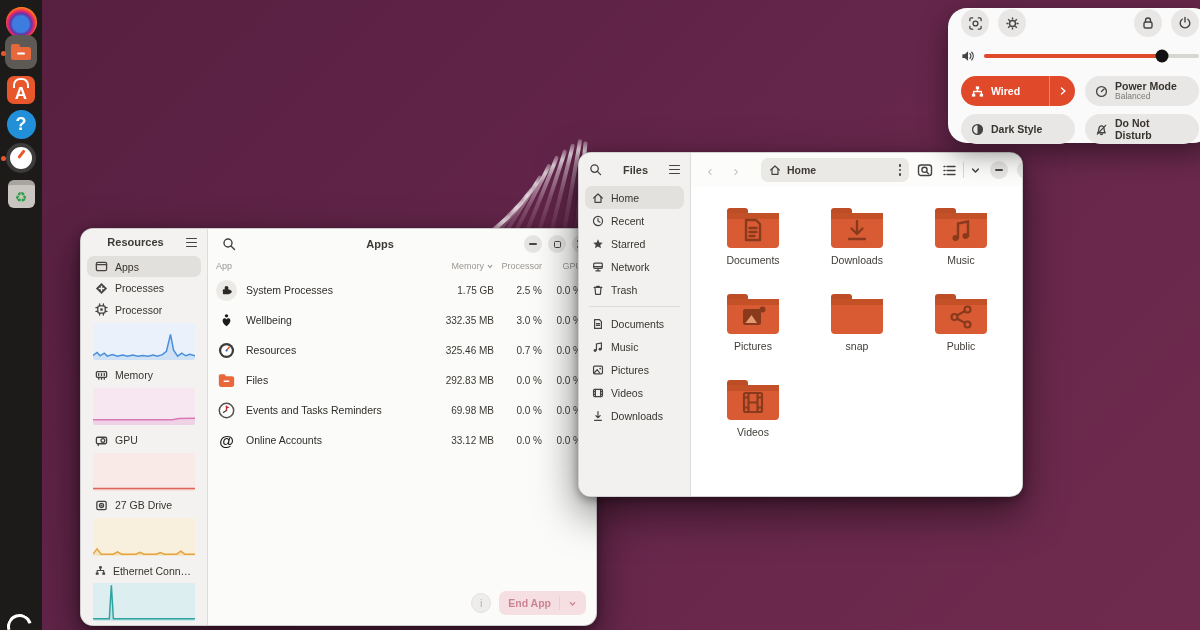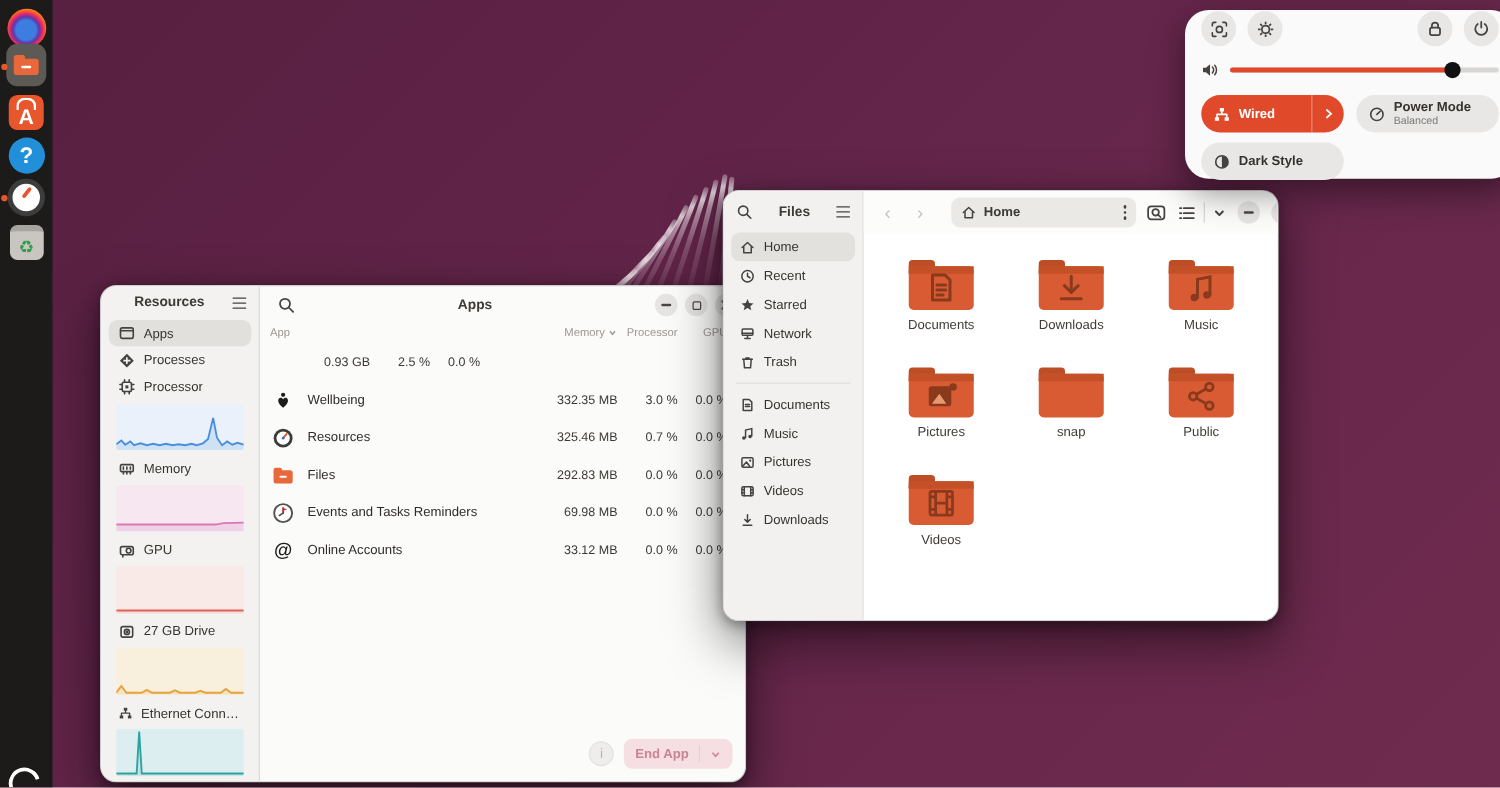--- a/index.html
+++ b/index.html
@@ -264,21 +264,31 @@
           <span>Memory</span>
         <svg width="8" height="8" viewBox="0 0 8 8">
             <path d="M2 3 L4 5.5 L6 3" stroke="#9b9792" fill="none" stroke-width="1.2"></path>
           </svg>
       </span>
       <span class="c-cpu">Processor</span>
       <span class="c-gpu">GPU</span>
     </div>
 
     <div class="prow">
-      <span class="c-mem pval">0.93 GB</span>
+      <span class="c-app">
+          <span class="picon">
+            <svg width="13" height="13" viewBox="0 0 16 16">
+              <circle cx="8" cy="5" r="2.4" fill="#2b2925"></circle>
+              <circle cx="12.2" cy="9.5" r="2.2" fill="#2b2925"></circle>
+              <rect x="3.5" y="6.5" width="8.5" height="6" rx="1.2" fill="#2b2925"></rect>
+            </svg>
+          </span>
+          <span>System Processes</span>
+        </span>
+      <span class="c-mem pval">1.75 GB</span>
       <span class="c-cpu pval">2.5 %</span>
       <span class="c-gpu pval">0.0 %</span>
     </div>
     <div class="prow">
       <span class="c-app">
           <span class="picon" style="background:none;">
             <svg width="15" height="15" viewBox="0 0 16 16">
               <circle cx="8" cy="3" r="1.8" fill="#1e1c1a"></circle>
               <path d="M8 14 C3 10.5 3 6.5 5.4 5.6 C6.9 5.1 8 6.2 8 7.2 C8 6.2 9.1 5.1 10.6 5.6 C13 6.5 13 10.5 8 14 Z" fill="#1e1c1a"></path>
             </svg>
@@ -637,14 +647,22 @@
         <span class="tsub">Balanced</span>
       </span>
     </div>
     <div class="tile">
       <svg width="13" height="13" viewBox="0 0 14 14">
           <circle cx="7" cy="7" r="5.3" stroke="#454240" stroke-width="1.4" fill="none"></circle>
           <path d="M7 1.7 A5.3 5.3 0 0 1 7 12.3 Z" fill="#454240"></path>
         </svg>
       <span>Dark Style</span>
     </div>
+    <div class="tile">
+      <svg class="ic" width="13" height="13" viewBox="0 0 14 14">
+          <path d="M3 10.5 C4 9.5 4 8 4.2 6.2 C4.4 4.2 5.6 3 7 3 C8.4 3 9.6 4.2 9.8 6.2 C10 8 10 9.5 11 10.5 Z"></path>
+          <path d="M6 12 a1.2 1.2 0 0 0 2 0"></path>
+          <line x1="2.5" y1="12" x2="11.5" y2="2.5"></line>
+        </svg>
+      <span>Do Not Disturb</span>
+    </div>
   </div>
 </div>
 
 </body></html>

